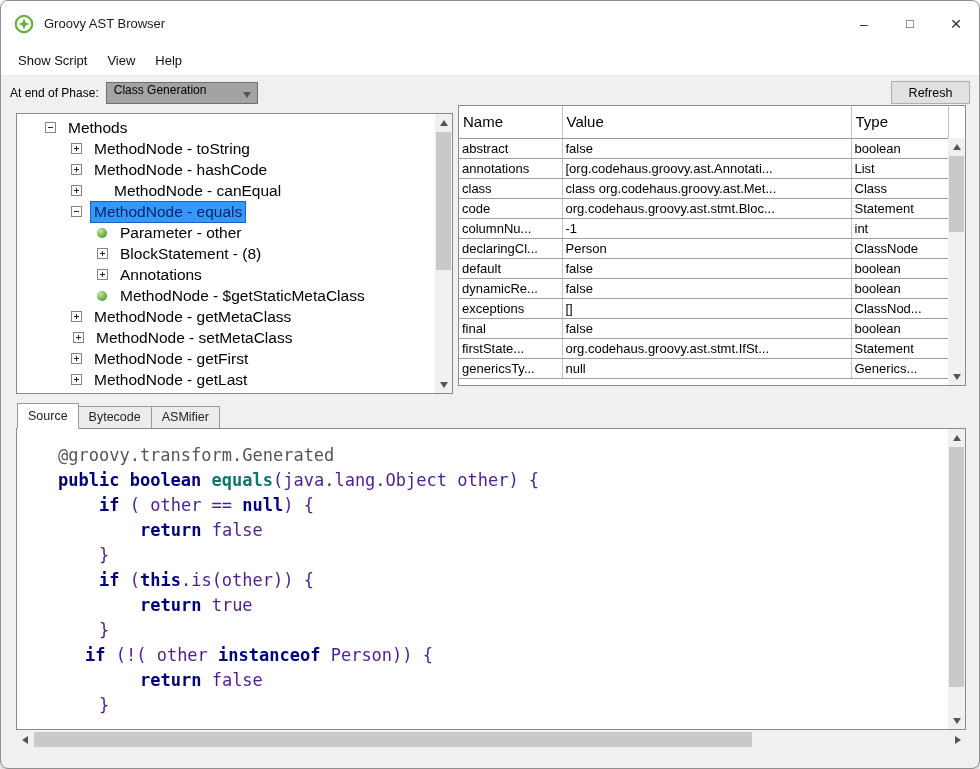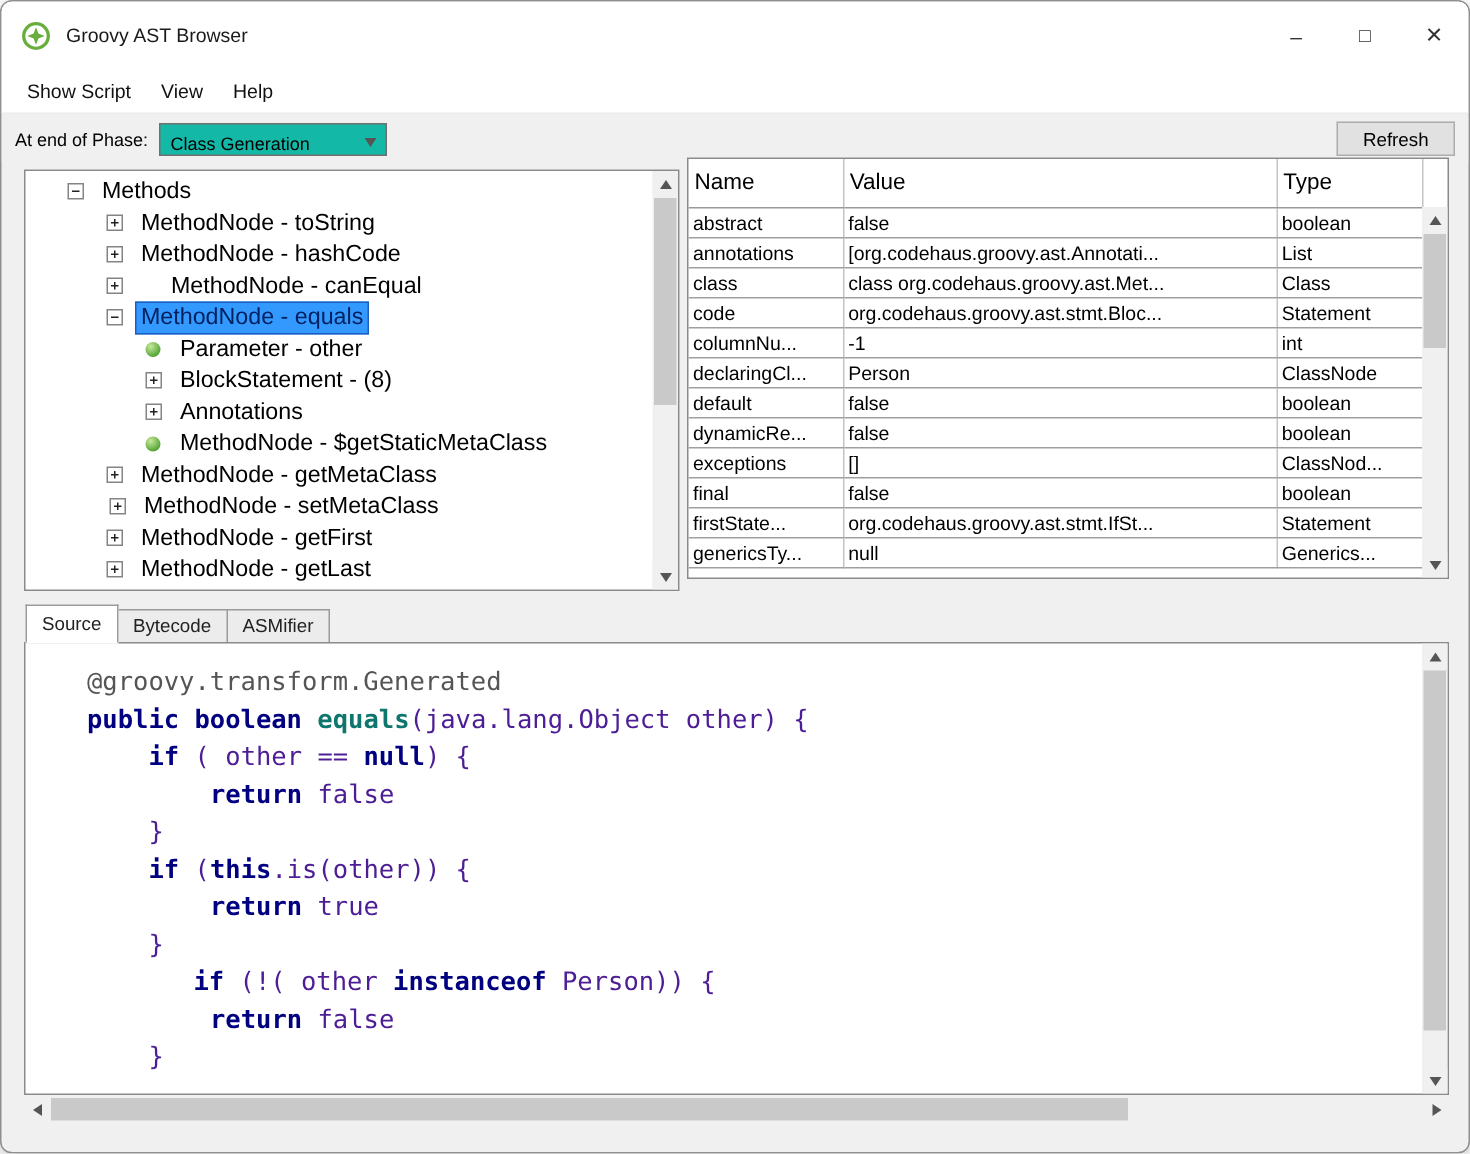--- a/index.html
+++ b/index.html
@@ -25,22 +25,22 @@
   
   .menubar { position: absolute; top: 45px; left: 0; right: 0; height: 30px;
     background: #fff; display: flex; align-items: center; padding-left: 7px;
     border-bottom: 1px solid #ececec; }
   .menu-item { padding: 4px 10px; font-size: 13px; color: #111; }
 
   
   .toolbar { position: absolute; top: 76px; left: 0; right: 0; height: 31px;
     background: #f0f0f0; display: flex; align-items: center; padding: 0 9px; }
   .phase-label { font-size: 12px; color: #000; margin-right: 7px; }
-  .combo { width: 152px; height: 22px; background: #14b8a6; border: 1px solid #707070;
-    display: flex; align-items: flex-end; padding-left: 7px; font-size: 12px; position: relative; }
+  .combo { width: 152px; height: 22px; background: #a3a3a3; border: 1px solid #707070;
+    display: flex; align-items: flex-start; padding-left: 7px; font-size: 12px; position: relative; }
   .combo .tri-down { position: absolute; right: 6px; top: 9px; }
   .refresh-btn { margin-left: auto; width: 79px; height: 23px; background: #e1e1e1;
     border: 1px solid #adadad; font-size: 12.5px; font-family: inherit; color: #000; }
 
   
   .tree-panel { position: absolute; top: 112px; left: 15px; width: 437px; height: 281px;
     background: #fff; border: 1px solid #8a8a8a; overflow: hidden; }
   .tree { position: absolute; top: 0; left: 0; right: 17px; bottom: 0;
     padding-top: 3px; overflow: hidden; }
   .tree-row { height: 21px; display: flex; align-items: center; white-space: nowrap; }
@@ -307,21 +307,21 @@
   <div class="source-panel">
     <div class="code" id="code">
         <div class="code-line" style="padding-left: 41px;"><span class="tok-a">@groovy.transform.Generated</span></div>
         <div class="code-line" style="padding-left: 41px;"><span class="tok-k">public</span><span class="tok-p"> </span><span class="tok-k">boolean</span><span class="tok-p"> </span><span class="tok-m">equals</span><span class="tok-p">(java.lang.Object other) {</span></div>
         <div class="code-line" style="padding-left: 82px;"><span class="tok-k">if</span><span class="tok-p"> ( other == </span><span class="tok-k">null</span><span class="tok-p">) {</span></div>
         <div class="code-line" style="padding-left: 123px;"><span class="tok-k">return</span><span class="tok-p"> false</span></div>
         <div class="code-line" style="padding-left: 82px;"><span class="tok-p">}</span></div>
         <div class="code-line" style="padding-left: 82px;"><span class="tok-k">if</span><span class="tok-p"> (</span><span class="tok-k">this</span><span class="tok-p">.is(other)) {</span></div>
         <div class="code-line" style="padding-left: 123px;"><span class="tok-k">return</span><span class="tok-p"> true</span></div>
         <div class="code-line" style="padding-left: 82px;"><span class="tok-p">}</span></div>
-        <div class="code-line" style="padding-left: 112px;"><span class="tok-k">if</span><span class="tok-p"> (!( other </span><span class="tok-k">instanceof</span><span class="tok-p"> Person)) {</span></div>
+        <div class="code-line" style="padding-left: 68px;"><span class="tok-k">if</span><span class="tok-p"> (!( other </span><span class="tok-k">instanceof</span><span class="tok-p"> Person)) {</span></div>
         <div class="code-line" style="padding-left: 123px;"><span class="tok-k">return</span><span class="tok-p"> false</span></div>
         <div class="code-line" style="padding-left: 82px;"><span class="tok-p">}</span></div>
       </div>
     <div class="vscroll source-vscroll">
       <div class="sb-btn sb-top">
           <i class="tri tri-up"></i>
         </div>
       <div class="sb-thumb"></div>
       <div class="sb-btn sb-bottom">
           <i class="tri tri-down"></i>

